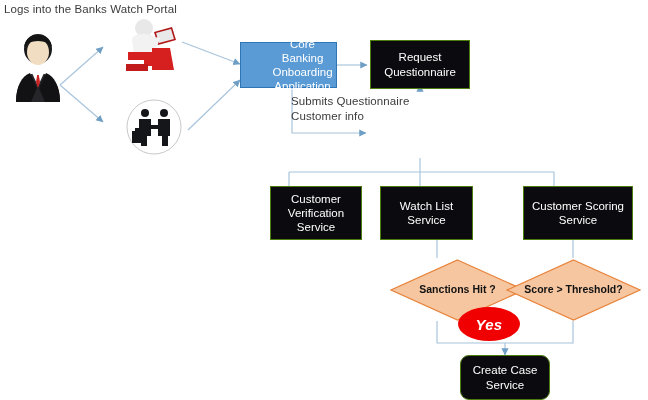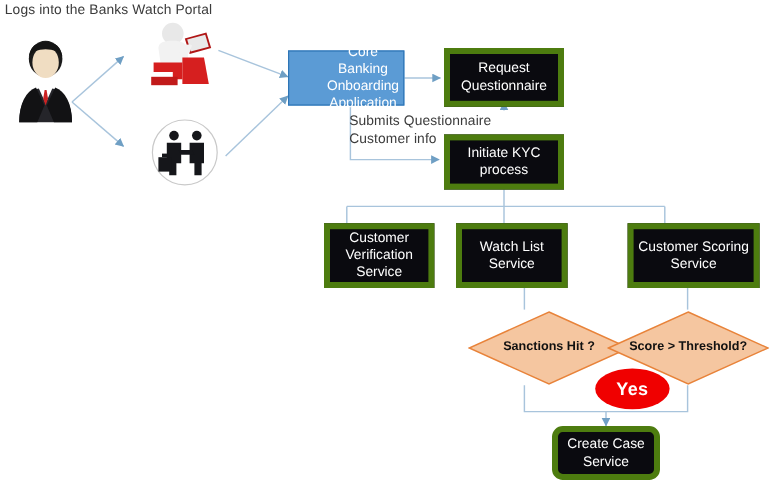--- a/index.html
+++ b/index.html
@@ -34,21 +34,21 @@
     position: absolute;
     display: flex;
     align-items: center;
     justify-content: center;
     text-align: center;
     box-sizing: border-box;
     line-height: 1.22;
   }
   .box-black {
     background: #0a0a0f;
-    border: 5px solid #4d7c0f;
+    border: 1px solid #4d7c0f;
     color: #ffffff;
     font-size: 11.5px;
   }
   .box-blue {
     background: #5b9bd5;
     border: 1px solid #2e75b6;
     color: #ffffff;
     font-size: 11.5px;
   }
   .box-rounded {
@@ -191,26 +191,20 @@
     </div>
   </div>
 
   <div class="flow-box box-black twoline" style="left:370px; top:40px; width:100px; height:49px;">
     <div>
       <span>Request</span>
       <span>Questionnaire</span>
     </div>
   </div>
 
-  <div class="flow-box box-black twoline" style="left:370px; top:112px; width:100px; height:46px;">
-    <div>
-      <span>Initiate KYC</span>
-      <span>process</span>
-    </div>
-  </div>
 
   <div class="flow-box box-black twoline" style="left:270px; top:186px; width:92px; height:54px;">
     <div>
       <span>Customer</span>
       <span>Verification</span>
       <span>Service</span>
     </div>
   </div>
 
   <div class="flow-box box-black twoline" style="left:380px; top:186px; width:93px; height:54px;">
@@ -251,17 +245,17 @@
       <polygon points="67.5,1 134,31 67.5,61 1,31" fill="#f5c6a0" stroke="#e8833a" stroke-width="1.2"></polygon>
     </svg>
     <div class="diamond-label twoline">
       <div>
         <span>Score &gt;</span>
         <span>Threshold?</span>
       </div>
     </div>
   </div>
 
-  <div class="yes-oval" style="left:496px; top:307px; width:62px; height:34px;">
+  <div class="yes-oval" style="left:458px; top:307px; width:62px; height:34px;font-style:italic;">
     <span>Yes</span>
   </div>
 
 </div>
 
 </body></html>

